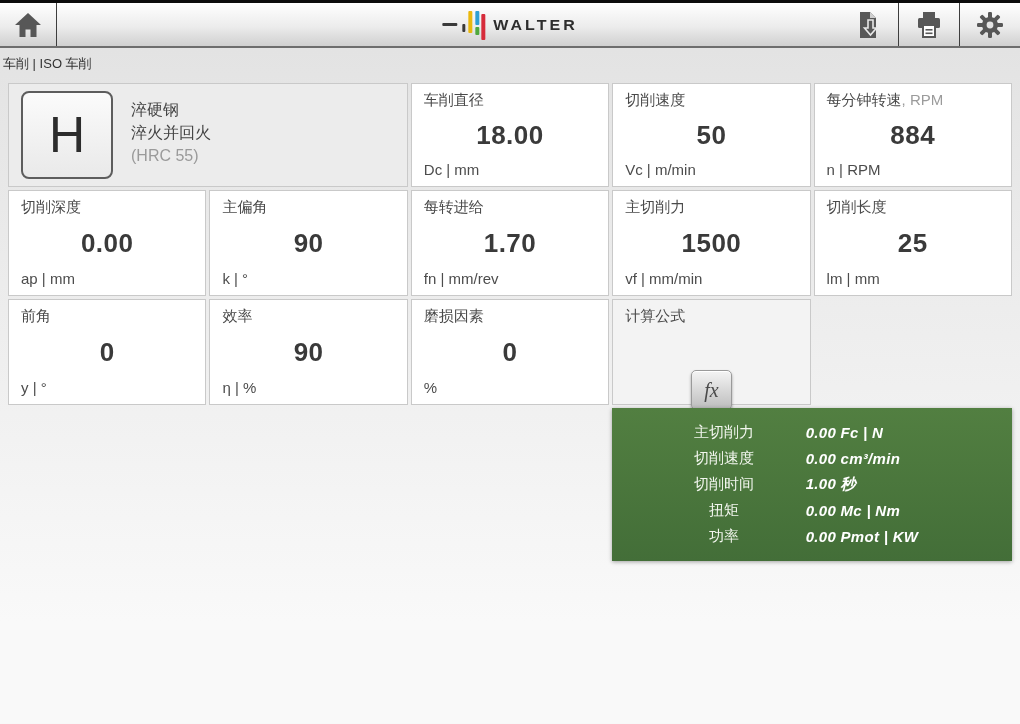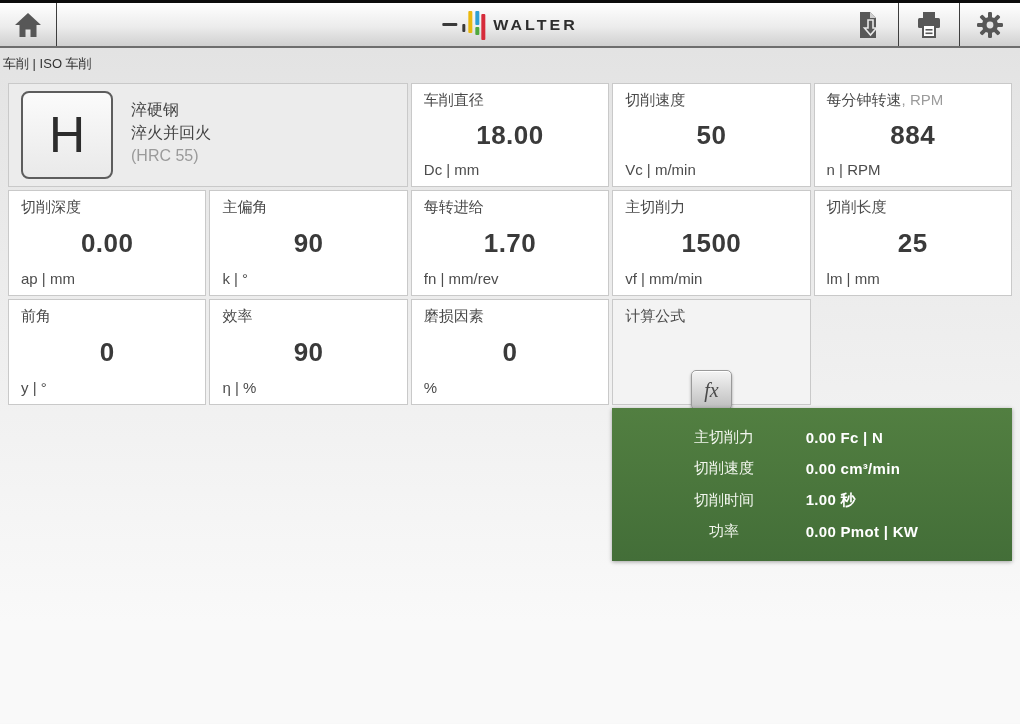--- a/index.html
+++ b/index.html
@@ -108,21 +108,21 @@
   .results{
     grid-column:4 / 6; grid-row:4;
     background:linear-gradient(#527f41, #436e38);
     box-shadow:0 1px 4px rgba(0,0,0,0.35);
     color:#fff;
     display:flex; flex-direction:column; justify-content:space-evenly;
     padding:8px 0;
   }
   .rrow{ display:flex; align-items:center; padding:0 22px 0 30px; font-size:15px; }
   .rlabel{ width:47%; font-weight:normal; color:#f2f6ee;text-align:center; }
-  .rvalue{ font-weight:bold; letter-spacing:0.3px; }
+  .rvalue{ font-weight:bold; letter-spacing:0.3px;font-style:italic; }
 
   svg{ display:block; }
 </style>
 </head>
 <body>
 
 <div class="topbar">
   <div class="home-btn">
     <span>
       <svg width="28" height="26" viewBox="0 0 28 26">
@@ -283,19 +283,23 @@
       </div>
       <div class="rrow">
         <span class="rlabel">切削速度</span>
         <span class="rvalue">0.00 cm³/min</span>
       </div>
       <div class="rrow">
         <span class="rlabel">切削时间</span>
         <span class="rvalue">1.00 秒</span>
       </div>
       <div class="rrow">
+        <span class="rlabel">扭矩</span>
+        <span class="rvalue">0.00 Mc | Nm</span>
+      </div>
+      <div class="rrow">
         <span class="rlabel">功率</span>
         <span class="rvalue">0.00 Pmot | KW</span>
       </div>
     </div>
 
   </div>
 </div>
 
 </body></html>

